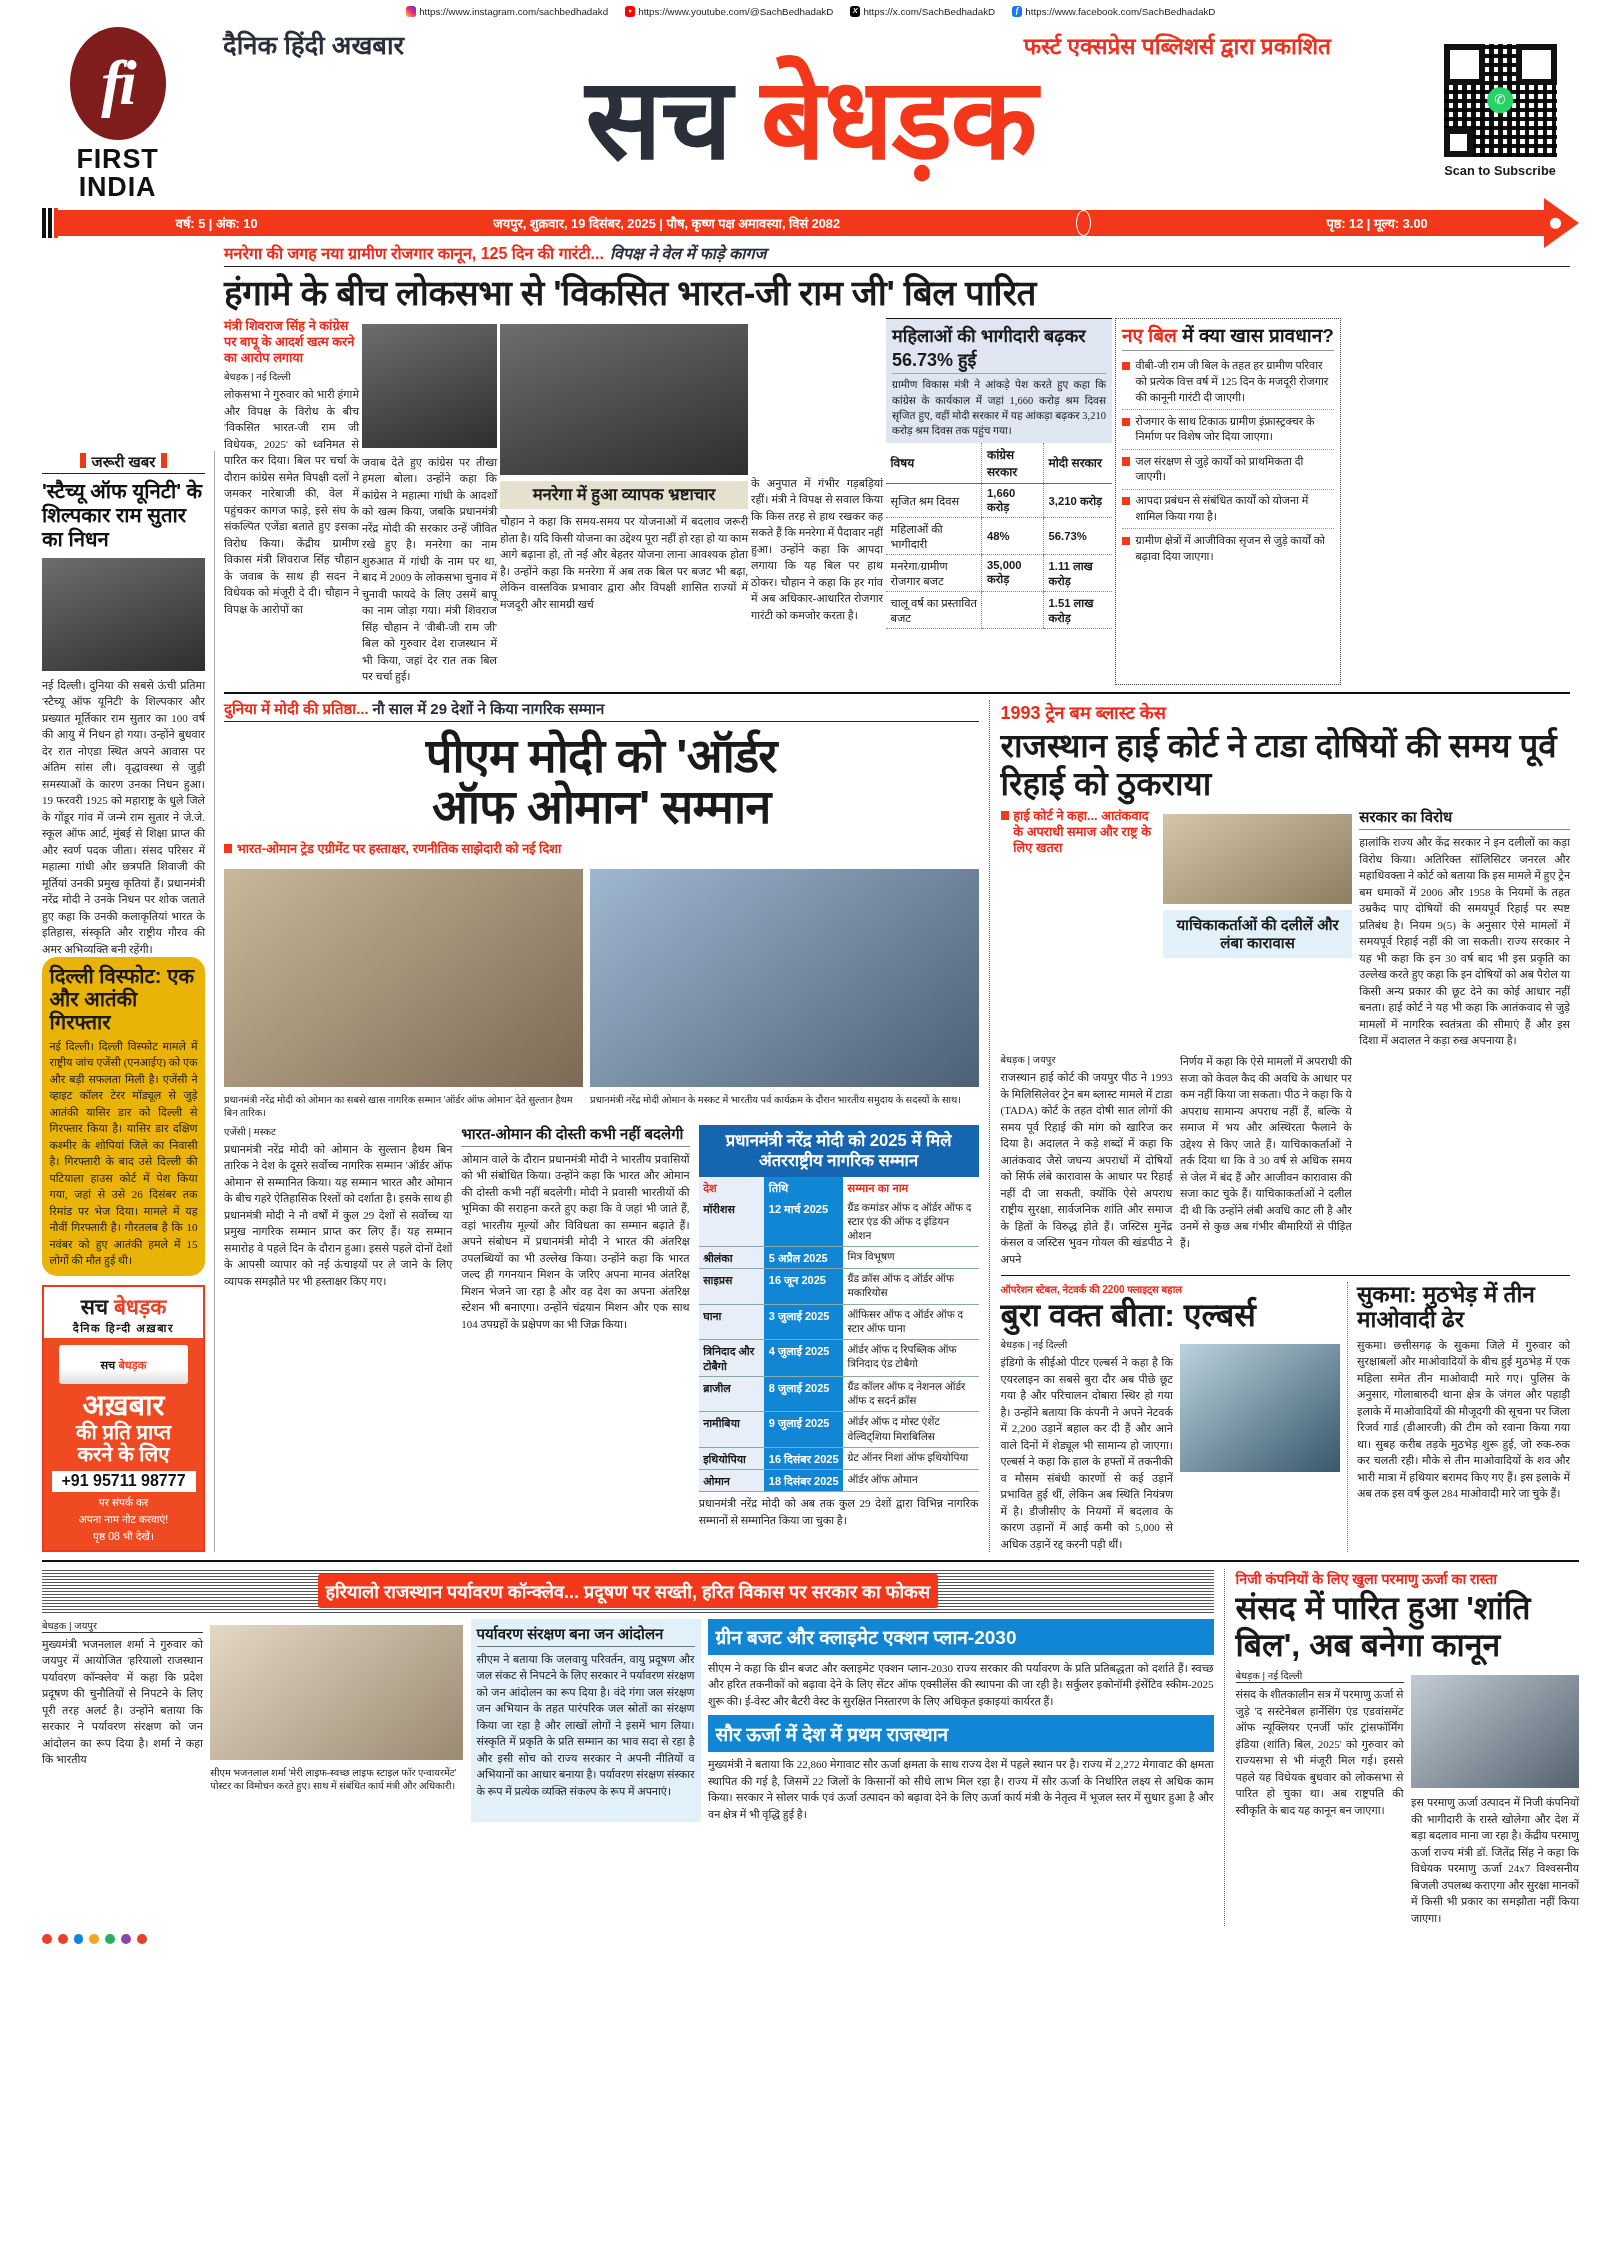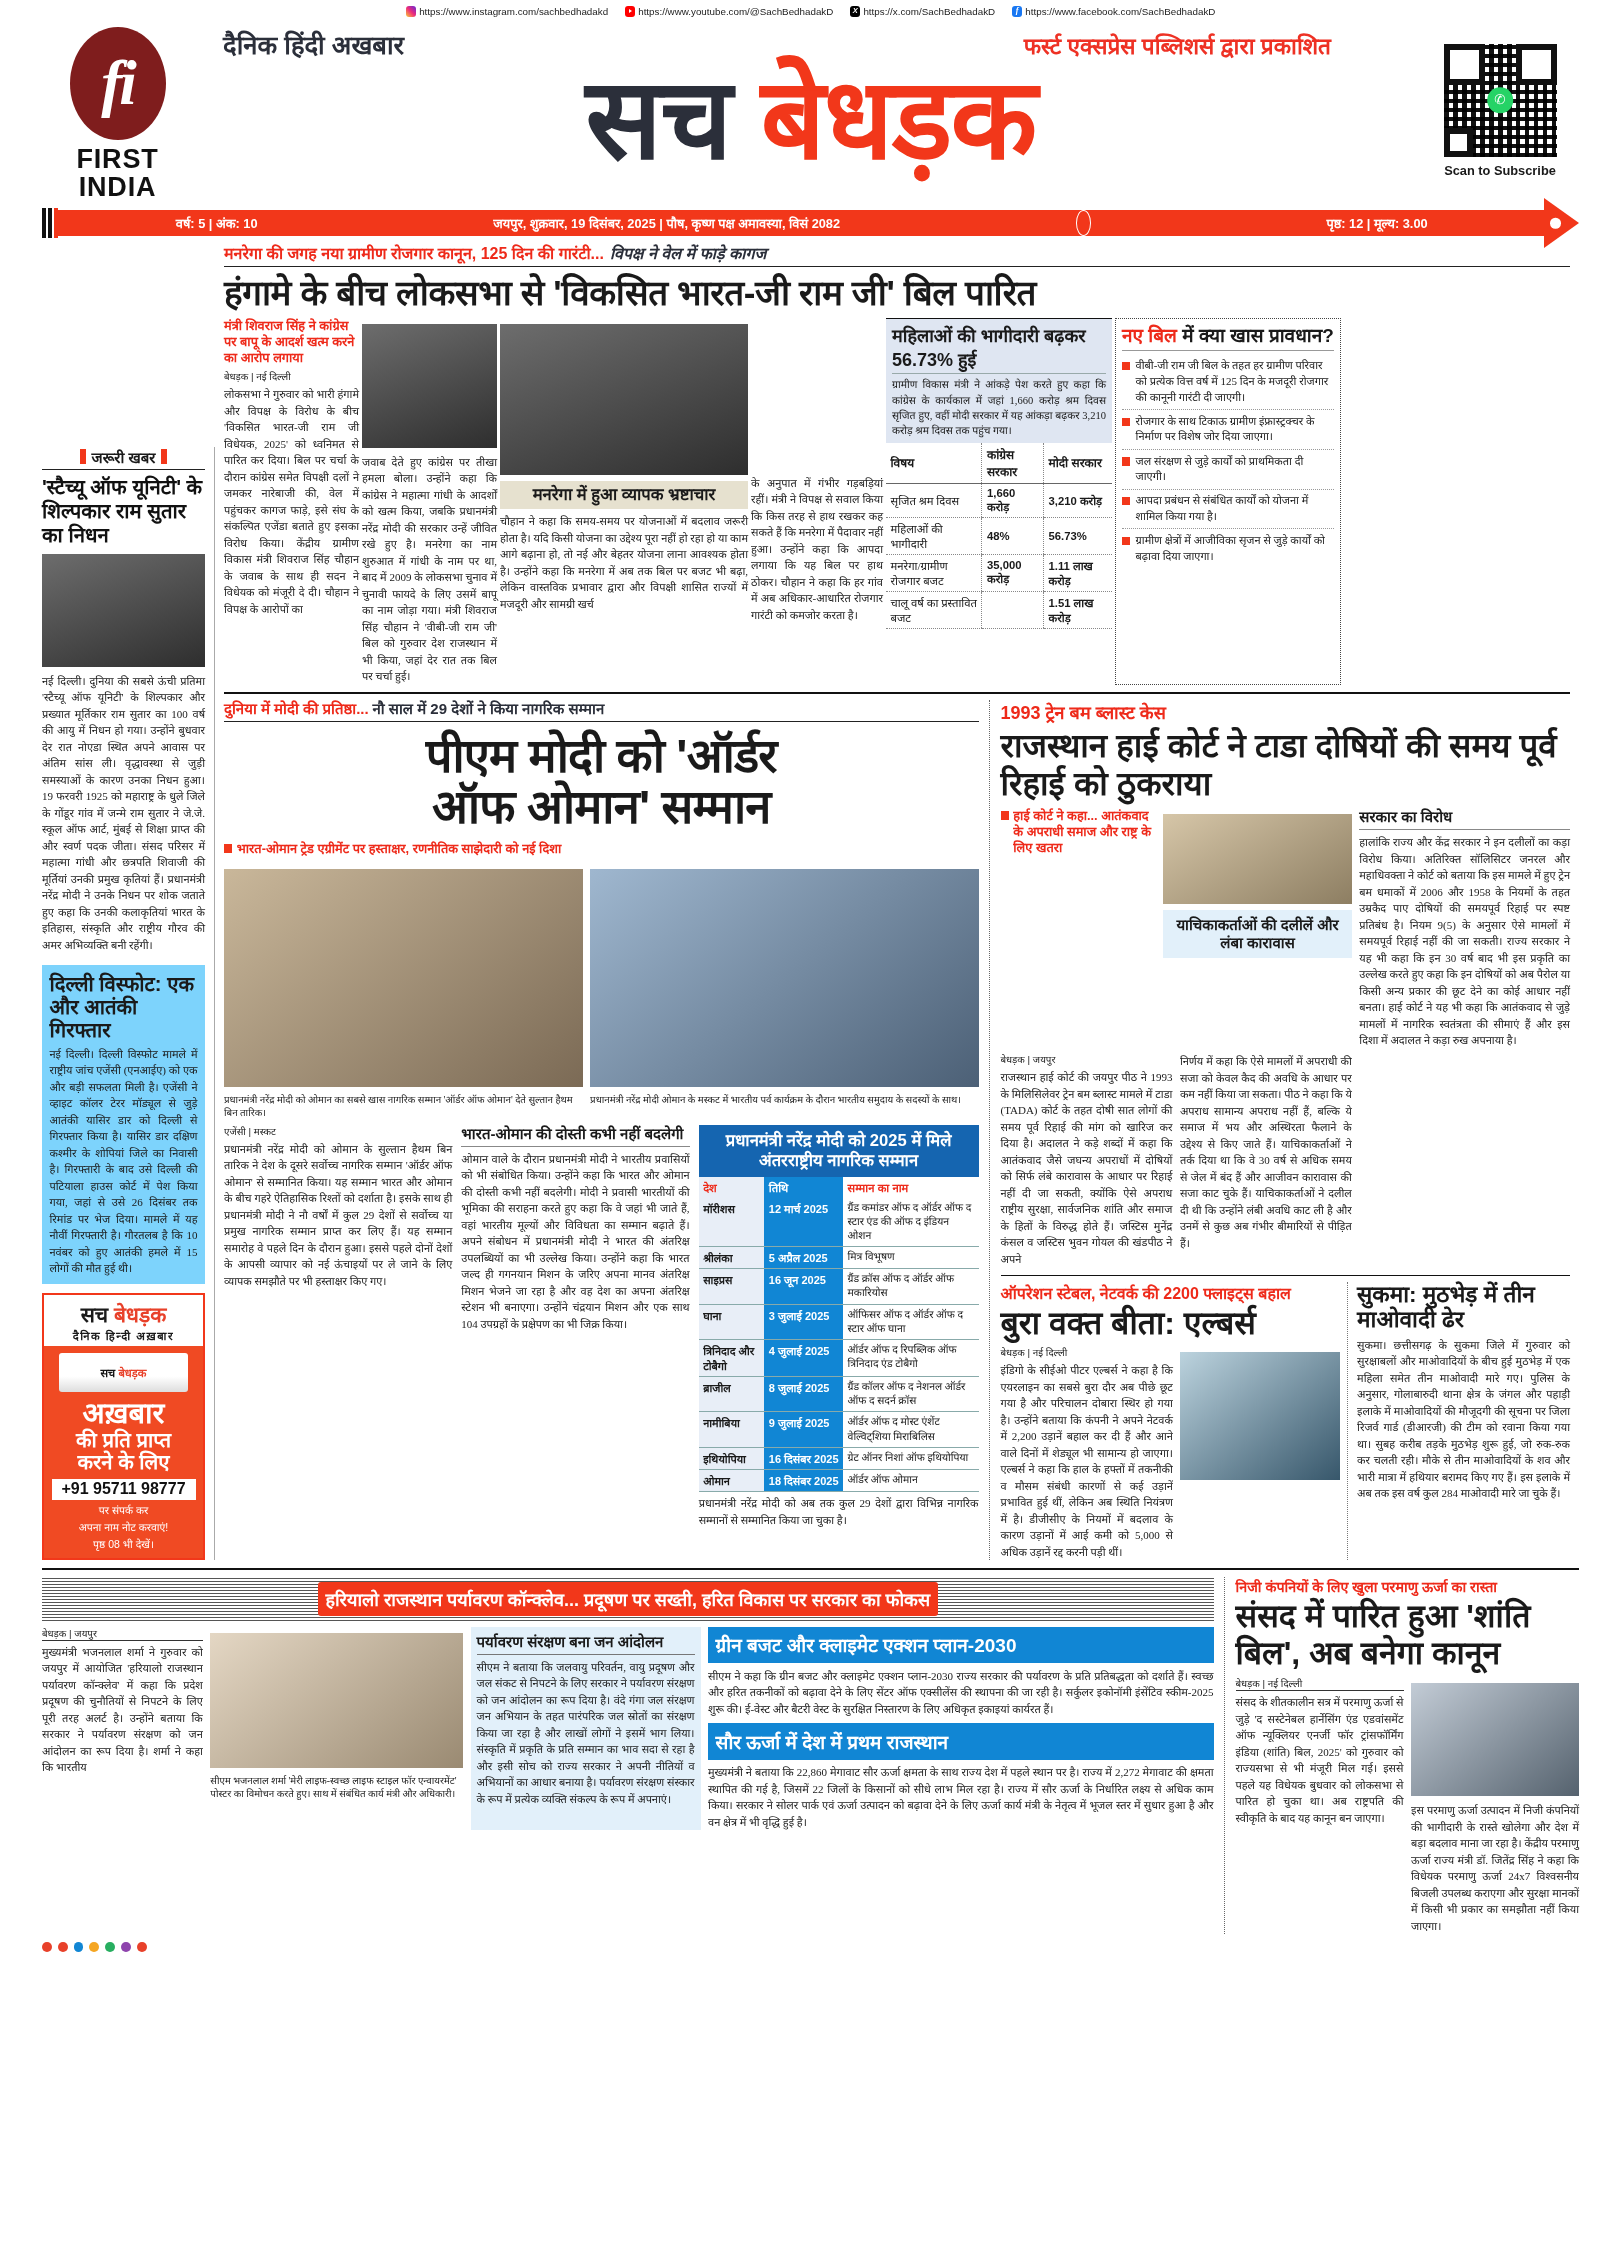--- a/index.html
+++ b/index.html
@@ -70,21 +70,21 @@
   .col-main { flex:1; padding:0 9px; }
 
   
   .jk-head { display:flex; align-items:center; justify-content:center; gap:6px; font-family:"Liberation Sans",sans-serif; font-weight:bold; font-size:15px; border-bottom:1.5px solid #222; padding-bottom:2.3px;}
   .jk-bar { width:5.3px; height:15px; background:#f2371a; }
   .jk-bar2 { width:5.3px; height:15px; background:#f2371a; }
   .lead-hl { font-family:"Liberation Sans",sans-serif; font-weight:bold; font-size:20.3px; line-height:1.18; margin-top:6px; color:#111;}
   .photo { background:linear-gradient(160deg,#6d6d6d,#2e2e2e); margin:6px 0; position:relative;}
 
   
-  .tanbox { background:#7dd3fc; padding:7.5px; margin-top:12px; }
+  .tanbox { background:#eab308; padding:7.5px; margin-top:0;border-radius:15px; }
   .tanbox h3 { font-family:"Liberation Sans",sans-serif; font-size:20.3px; line-height:1.15; font-weight:bold; margin-bottom:3px;}
 
   
   .adbox { border:2.3px solid #f2371a; margin-top:9px; }
   .ad-top { background:#fff; text-align:center; padding:4.5px 1.5px 3px; }
   .ad-t1 { font-family:"Liberation Sans",sans-serif; font-weight:bold; font-size:21px;}
   .ad-t1 .r{color:#e8412a;}
   .ad-t2 { font-family:"Liberation Sans",sans-serif; font-weight:bold; font-size:11.3px; letter-spacing:1.5px;}
   .ad-body { background:#f04a23; color:#fff; text-align:center; padding:4.5px 4.5px 7.5px;}
   .ad-paper { height:39px; background:linear-gradient(180deg,#fff 60%,#ddd); margin:3px 10.5px 6px; border-radius:3px; display:flex; align-items:center; justify-content:center; font-family:"Liberation Sans",sans-serif; font-weight:bold; font-size:11.3px;}
@@ -482,21 +482,21 @@
             </div>
             <div style="width:31%">
               <div class="body-txt">निर्णय में कहा कि ऐसे मामलों में अपराधी की सजा को केवल कैद की अवधि के आधार पर कम नहीं किया जा सकता। पीठ ने कहा कि ये अपराध सामान्य अपराध नहीं हैं, बल्कि ये समाज में भय और अस्थिरता फैलाने के उद्देश्य से किए जाते हैं। याचिकाकर्ताओं ने तर्क दिया था कि वे 30 वर्ष से अधिक समय से जेल में बंद हैं और आजीवन कारावास की सजा काट चुके हैं। याचिकाकर्ताओं ने दलील दी थी कि उन्होंने लंबी अवधि काट ली है और उनमें से कुछ अब गंभीर बीमारियों से पीड़ित हैं।</div>
             </div>
             <div style="width:38%"></div>
           </div>
 
           <div style="border-top:1.5px solid #111;margin-top:7.5px;padding-top:6px;display:flex;gap:9px;">
 
             <div style="width:62%;border-right:0.8px dotted #777;padding-right:7.5px;">
-              <div class="kicker-red" style="font-size:16px;">ऑपरेशन स्टेबल, नेटवर्क की 2200 फ्लाइट्स बहाल</div>
+              <div class="kicker-red" style="font-size:10px;">ऑपरेशन स्टेबल, नेटवर्क की 2200 फ्लाइट्स बहाल</div>
               <div class="hl-l" style="font-size:32px;margin-top:1.5px;">बुरा वक्त बीता: एल्बर्स</div>
               <div style="display:flex;gap:7.5px;margin-top:4.5px;">
                 <div style="width:52%">
                   <div class="credit" style="margin-bottom:3px;">बेधड़क | नई दिल्ली</div>
                   <div class="body-txt">इंडिगो के सीईओ पीटर एल्बर्स ने कहा है कि एयरलाइन का सबसे बुरा दौर अब पीछे छूट गया है और परिचालन दोबारा स्थिर हो गया है। उन्होंने बताया कि कंपनी ने अपने नेटवर्क में 2,200 उड़ानें बहाल कर दी हैं और आने वाले दिनों में शेड्यूल भी सामान्य हो जाएगा। एल्बर्स ने कहा कि हाल के हफ्तों में तकनीकी व मौसम संबंधी कारणों से कई उड़ानें प्रभावित हुई थीं, लेकिन अब स्थिति नियंत्रण में है। डीजीसीए के नियमों में बदलाव के कारण उड़ानों में आई कमी को 5,000 से अधिक उड़ानें रद्द करनी पड़ी थीं।</div>
                 </div>
                 <div style="width:48%">
                   <div class="photo" style="height:128px;background:linear-gradient(140deg,#bcd3de,#37576b)"></div>
                 </div>
               </div>

